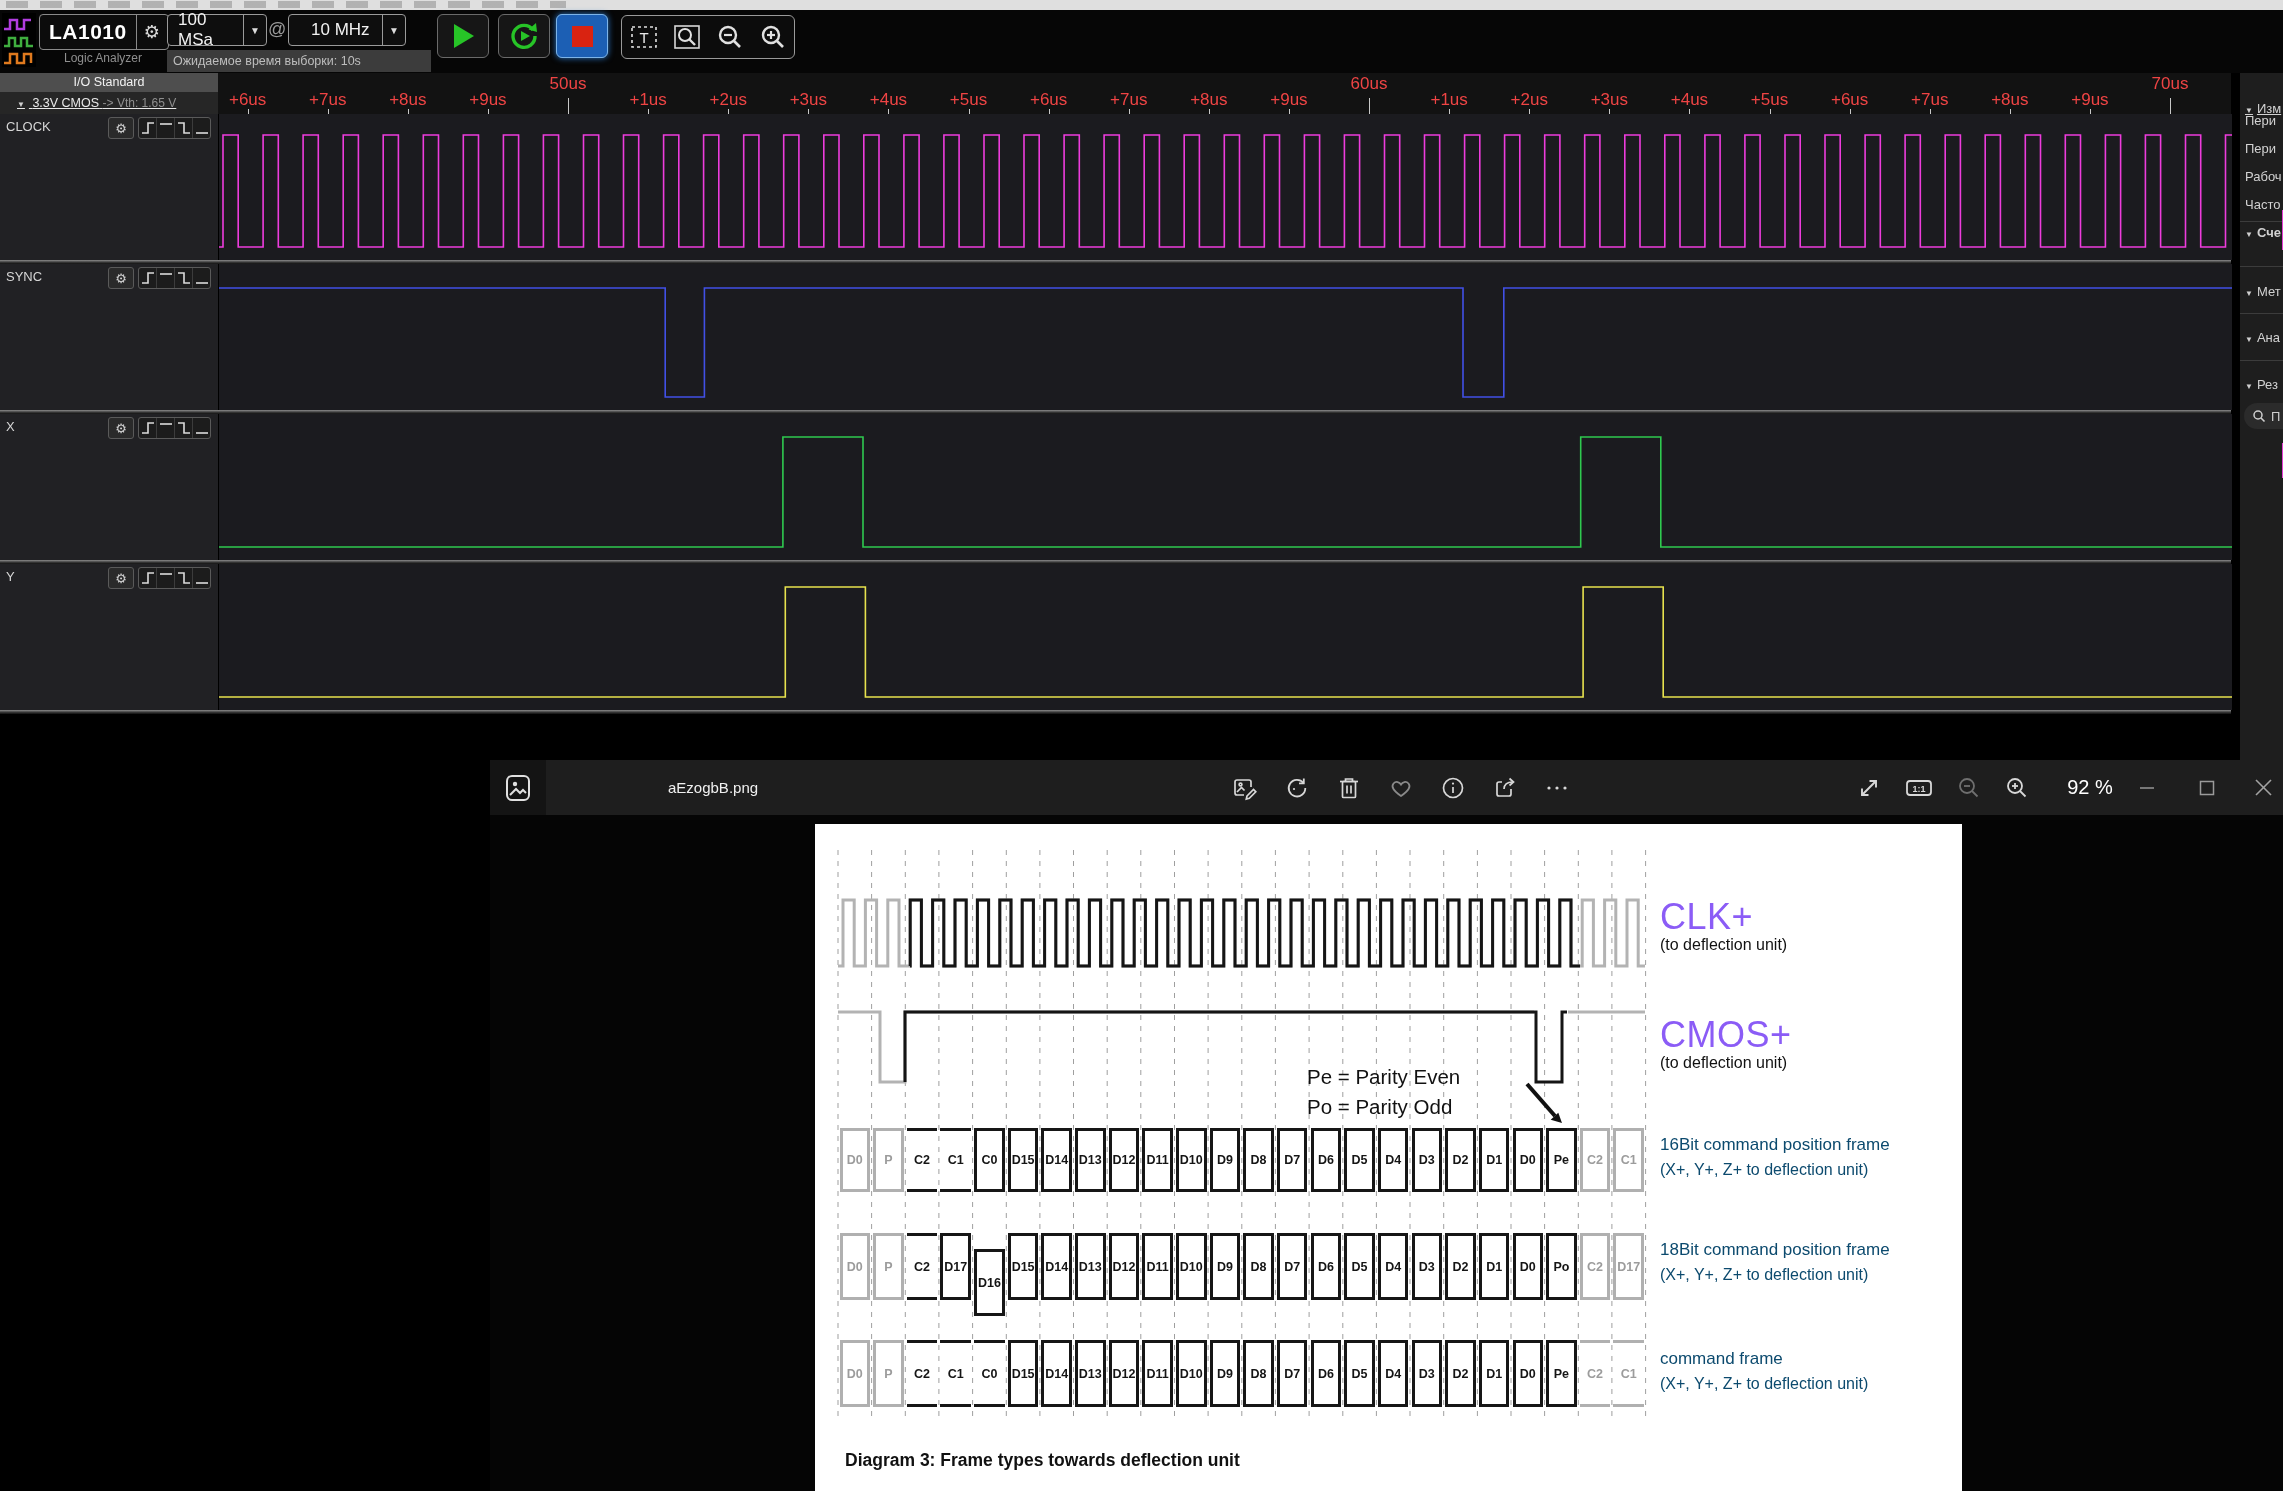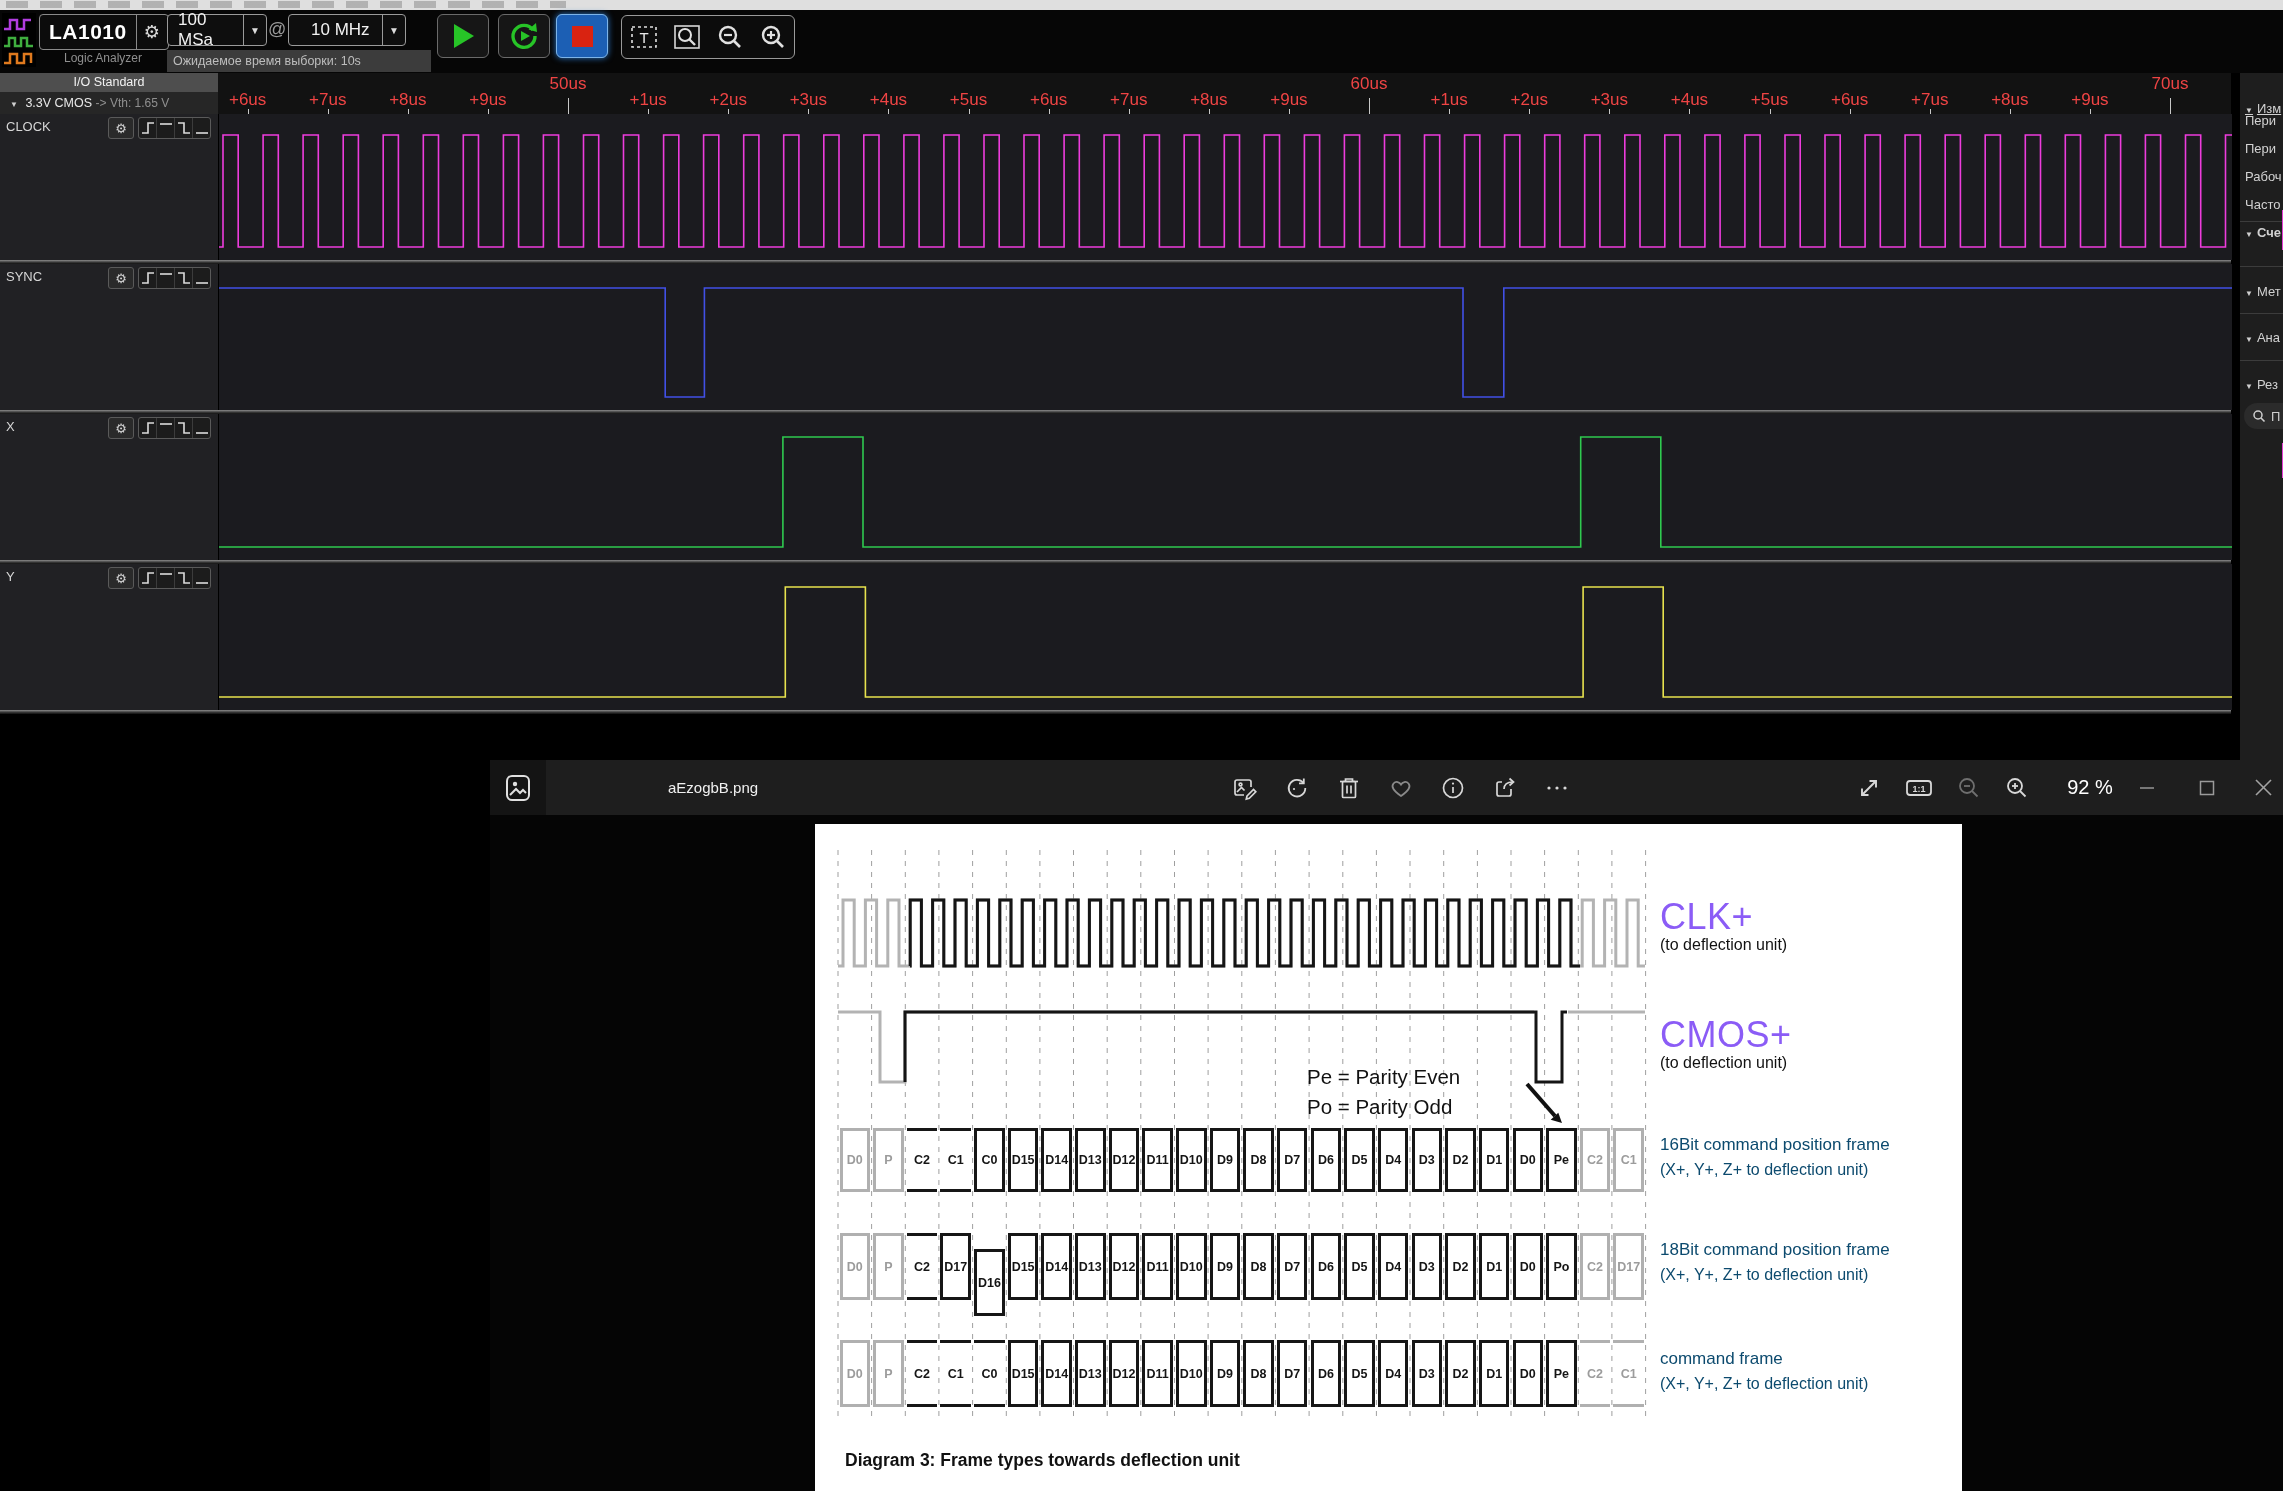--- a/index.html
+++ b/index.html
@@ -34,21 +34,21 @@
   #btn-play{left:437px;}
   #btn-loop{left:498px;}
   #btn-stop{left:556px;background:#1c5fb4;border-color:#7db4e8;box-shadow:0 0 6px #2a76c8;}
   #stop-square{width:21px;height:21px;background:#d92311;}
   #zoom-group{position:absolute;left:621px;top:5px;width:172px;height:42px;border:1px solid #9a9a9a;
     border-radius:6px;display:flex;align-items:center;justify-content:space-around;background:#0c0c0c;}
   .zg-icon{width:30px;height:30px;display:flex;align-items:center;justify-content:center;}
   
   #io-panel{position:absolute;left:0;top:63px;width:218px;height:41px;}
   #io-head{height:19px;background:#4e4e4e;color:#f2f2f2;font-size:12.5px;text-align:center;line-height:19px;}
-  #io-row{height:22px;background:#262626;color:#e8e8e8;font-size:12.5px;line-height:22px;padding-left:10px;}
+  #io-row{height:22px;background:#262626;color:#e8e8e8;font-size:12.5px;line-height:22px;padding-left:17px;text-decoration:underline;}
   #io-row .arrow{font-size:8px;color:#cfcfcf;margin-right:4px;}
   #io-row .detail{color:#8f8f8f;font-size:12px;}
   #ruler{position:absolute;left:218px;top:63px;width:2013px;height:41px;background:#121212;overflow:hidden;}
   .tick{position:absolute;top:0;height:100%;width:0;}
   .tick-label{position:absolute;top:17px;left:0;transform:translateX(-50%);color:#ef4444;font-size:17px;white-space:nowrap;}
   .tick.major .tick-label{top:1px;}
   .tick-line{position:absolute;bottom:0;left:0;width:1px;height:5px;background:#c8c8c8;}
   .tick.major .tick-line{height:16px;}
   
   #rows{position:absolute;left:0;top:104px;width:2231px;}

